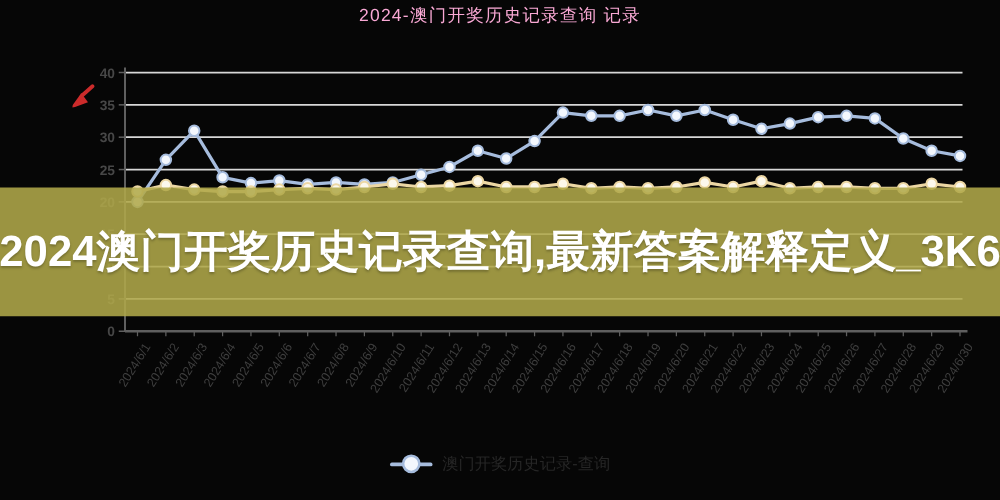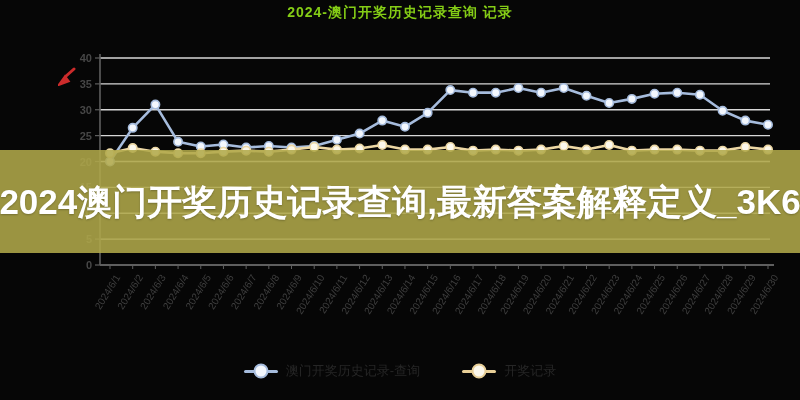--- a/index.html
+++ b/index.html
@@ -4,22 +4,22 @@
 <style>
   html,body{margin:0;padding:0;}
   body{
     width:800px;height:400px;position:relative;overflow:hidden;
     background:#060606;
     font-family:"Liberation Sans", sans-serif;
   }
   
   .header{
     position:absolute;top:4px;left:0;width:100%;
-    text-align:center;font-size:14px;font-weight:bold;
-    color:#84cc16;letter-spacing:1px;white-space:nowrap;
+    text-align:center;font-size:14px;font-weight:normal;
+    color:#f9a8d4;letter-spacing:1px;white-space:nowrap;
   }
   
   .chart-svg{position:absolute;left:0;top:0;}
   
   .red-marker{position:absolute;left:58px;top:66px;width:18px;height:20px;}
   
   .banner{
     position:absolute;left:0;top:150px;width:100%;height:103px;
     background:rgba(176,168,74,0.88);
     display:flex;flex-direction:column;align-items:center;justify-content:center;
@@ -213,20 +213,13 @@
 </div>
 
 <div class="legend">
   <div class="legend-item">
     <span class="legend-marker">
       <span class="lm-line" id="lm-line-0" style="background: rgb(166, 188, 221);"></span>
         <span class="lm-dot" id="lm-dot-0" style="background: rgb(243, 247, 253); border-color: rgb(166, 188, 221);"></span>
     </span>
     <span class="legend-label">澳门开奖历史记录-查询</span>
   </div>
-  <div class="legend-item">
-    <span class="legend-marker">
-      <span class="lm-line" id="lm-line-1" style="background: rgb(232, 207, 151);"></span>
-        <span class="lm-dot" id="lm-dot-1" style="background: rgb(252, 248, 236); border-color: rgb(232, 207, 151);"></span>
-    </span>
-    <span class="legend-label">开奖记录</span>
-  </div>
 </div>
 
 </body></html>

